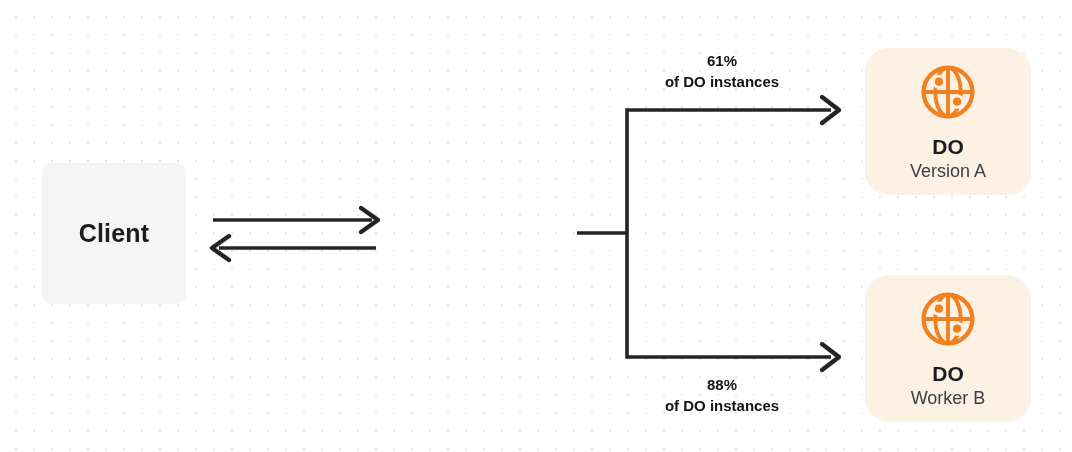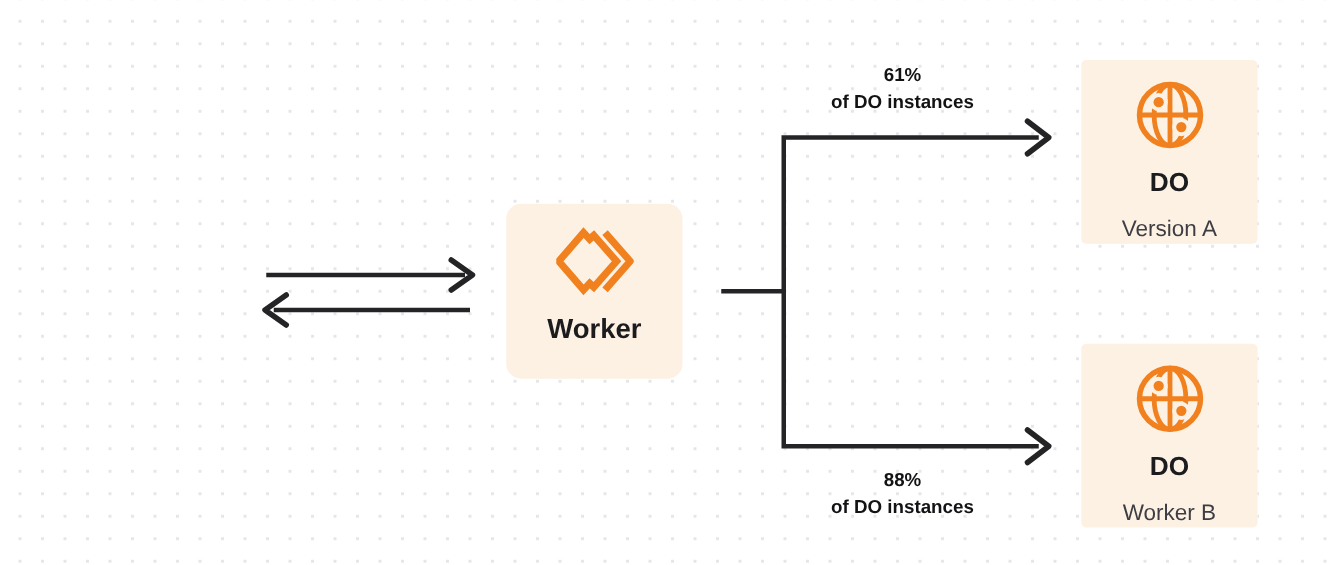--- a/index.html
+++ b/index.html
@@ -66,37 +66,37 @@
   }
   .node-worker .icon { width: 62px; height: 56px; }
   .node-worker .label {
     margin-top: 13px;
     font-size: 22px;
     font-weight: bold;
     color: #1c1c1f;
   }
   .node-do {
     left: 865px;
-    width: 141px; height: 147px;
+    width: 166px; height: 147px;
     background: #fcf1e3;
-    border-radius: 4px;
+    border-radius: 24px;
     padding-top: 15px;
   }
   .node-do-a { top: 48px; }
   .node-do-b { top: 275px; }
   .node-do .icon { width: 58px; height: 58px; }
   .node-do .title {
     margin-top: 14px;
     font-size: 21px;
     font-weight: bold;
     color: #1c1c1f;
     line-height: 24px;
   }
   .node-do .subtitle {
-    margin-top: 13px;
+    margin-top: 1px;
     font-size: 18px;
     font-weight: normal;
     color: #3d3d43;
     line-height: 22px;
   }
   .split-label {
     position: absolute;
     left: 602px;
     width: 240px;
     text-align: center;
@@ -126,29 +126,24 @@
       <path class="conn-line" d="M577 233 H627 M831 110 H627 V357 H831"></path>
     </g>
     <g>
       <path class="conn-head" d="M822 97 L839 110 L822 123"></path>
     </g>
     <g>
       <path class="conn-head" d="M822 344 L839 357 L822 370"></path>
     </g>
   </svg>
 
+  <div class="node node-client">
+    <span class="label">Client</span>
+  </div>
 
-  <div class="node node-worker">
-    <svg class="icon" viewBox="0 0 54 48">
-      <path d="M25 10.5 L19 4 L1.8 24 L19 44 L25 37.5" fill="none" stroke="#f1801f" stroke-width="5" stroke-linejoin="miter"></path>
-      <path d="M24.5 4 L42 24 L24.5 44" fill="none" stroke="#f1801f" stroke-width="5"></path>
-      <path d="M34 4 L51.5 24 L34 44" fill="none" stroke="#f1801f" stroke-width="5"></path>
-    </svg>
-    <span class="label">Worker</span>
-  </div>
 
   <div class="split-label split-label-top">
     <div>61%</div>
     <div>of DO instances</div>
   </div>
   <div class="split-label split-label-bottom">
     <div>88%</div>
     <div>of DO instances</div>
   </div>
 

